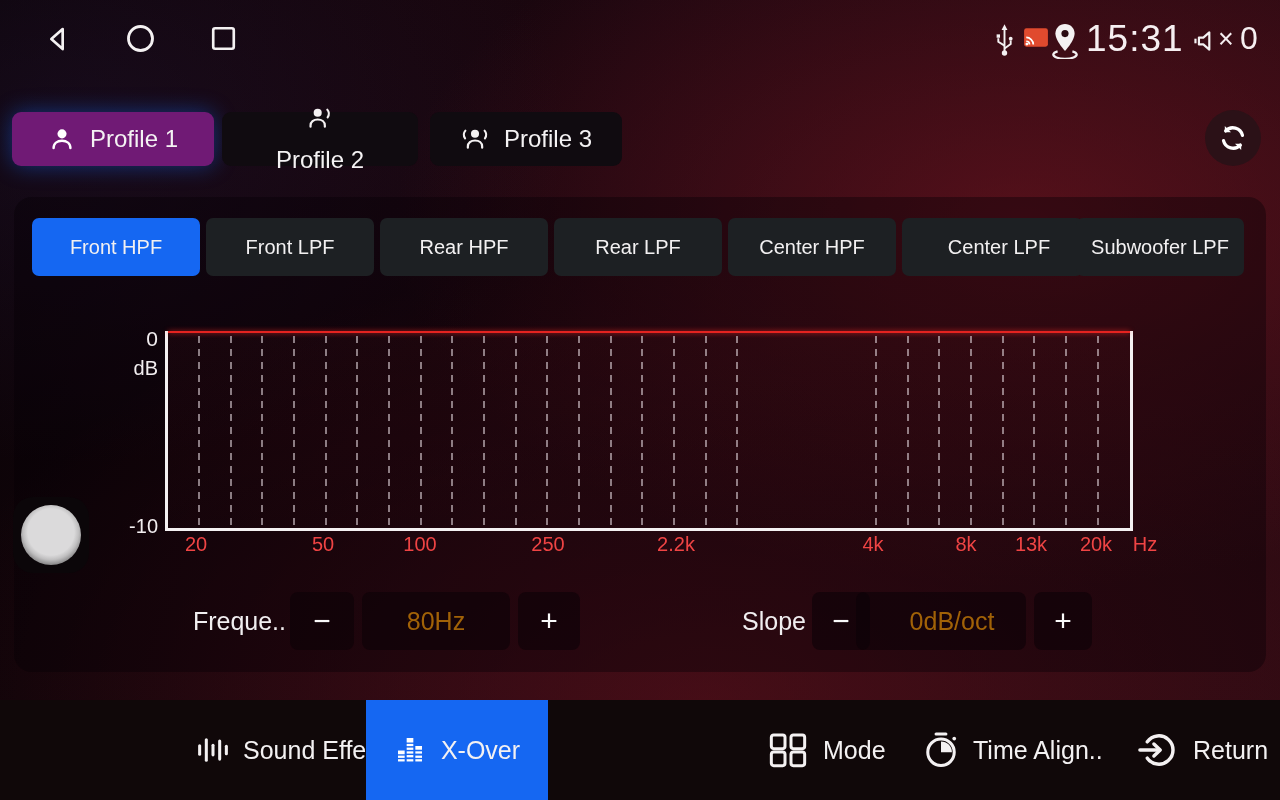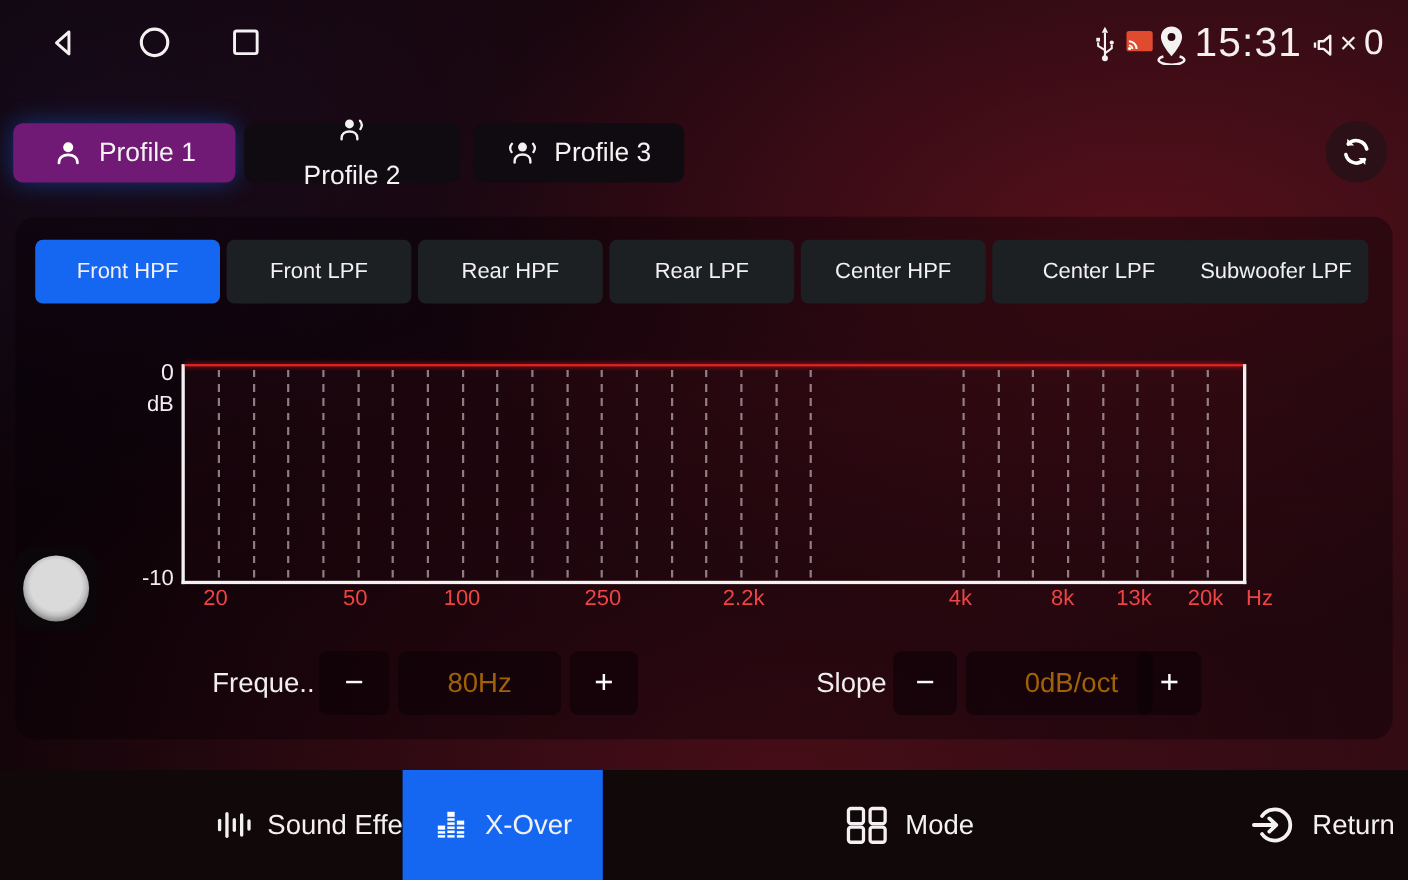--- a/index.html
+++ b/index.html
@@ -248,21 +248,21 @@
   <div id="knob"></div>
 </div>
 
 <div class="ctl-label abs" style="left:150px;width:136px;">Freque..</div>
 <div class="stepper abs" style="left:290px;width:64px;">−</div>
 <div class="value-box abs" style="left:362px;width:148px;">80Hz</div>
 <div class="stepper abs" style="left:518px;width:62px;">+</div>
 
 <div class="ctl-label abs" style="left:700px;width:106px;">Slope</div>
 <div class="stepper abs" style="left:812px;width:58px;">−</div>
-<div class="value-box abs" style="left:878px;width:148px;padding-left:22px;">0dB/oct</div>
+<div class="value-box abs" style="left:856px;width:148px;padding-left:22px;">0dB/oct</div>
 <div class="stepper abs" style="left:1034px;width:58px;">+</div>
 
 <div id="nav-bar" class="abs">
     <div class="nav-item" style="left: 196px;">
       <span class="icon">
         <svg width="34" height="34" viewBox="0 0 28 24">
           <g stroke="#f4f1f2" stroke-width="2.5" stroke-linecap="round">
             <path d="M3 8.5 v7"></path>
             <path d="M8.5 3.5 v17"></path>
             <path d="M14 8 v8"></path>
@@ -301,20 +301,31 @@
           <g fill="none" stroke="#f4f1f2" stroke-width="1.8">
             <rect x="3" y="3" width="8.2" height="8.2" rx="1.4"></rect>
             <rect x="14.8" y="3" width="8.2" height="8.2" rx="1.4"></rect>
             <rect x="3" y="13.2" width="8.2" height="8.2" rx="1.4"></rect>
             <rect x="14.8" y="13.2" width="8.2" height="8.2" rx="1.4"></rect>
           </g>
         </svg>
       </span>
       <span>Mode</span>
     </div>
+    <div class="nav-item" style="left: 922px;">
+      <span class="icon">
+        <svg width="38" height="40" viewBox="0 0 24 26">
+          <circle cx="12" cy="14.5" r="8.6" fill="none" stroke="#f4f1f2" stroke-width="2"></circle>
+          <path d="M8.8 2.6 h6.4" stroke="#f4f1f2" stroke-width="2" stroke-linecap="round"></path>
+          <path d="M12 14.5 V7.4 A7.1 7.1 0 0 1 19.1 14.5 Z" fill="#f4f1f2"></path>
+          <circle cx="20.6" cy="5.6" r="1.2" fill="#f4f1f2"></circle>
+        </svg>
+      </span>
+      <span>Time Align..</span>
+    </div>
     <div class="nav-item" style="left: 1136px;">
       <span class="icon">
         <svg width="44" height="40" viewBox="0 0 28 24">
           <path d="M7.2 6.8 A9 9 0 1 1 7.2 17.2" fill="none" stroke="#f4f1f2" stroke-width="2.2" stroke-linecap="round"></path>
           <path d="M2.5 12 H15" stroke="#f4f1f2" stroke-width="2.2" stroke-linecap="round"></path>
           <path d="M11.4 8.2 L15.4 12 L11.4 15.8" fill="none" stroke="#f4f1f2" stroke-width="2.2" stroke-linecap="round" stroke-linejoin="round"></path>
         </svg>
       </span>
       <span>Return</span>
     </div>

